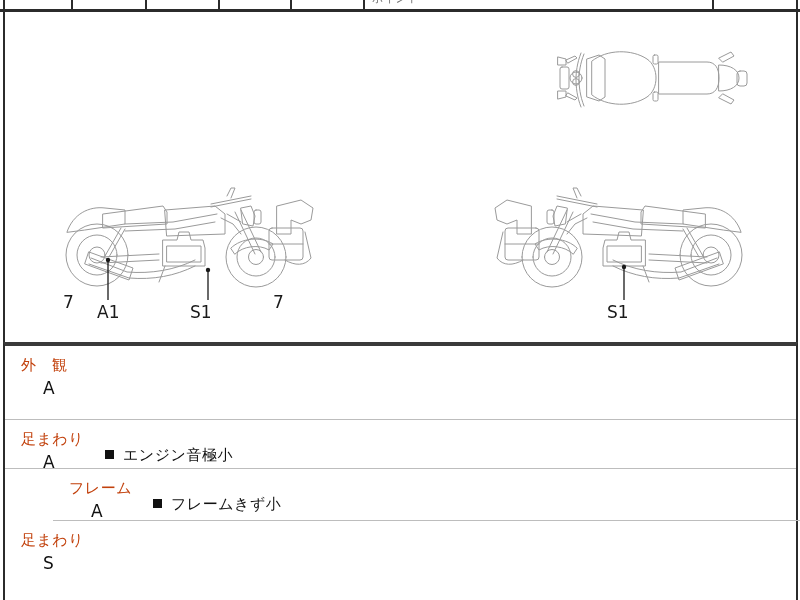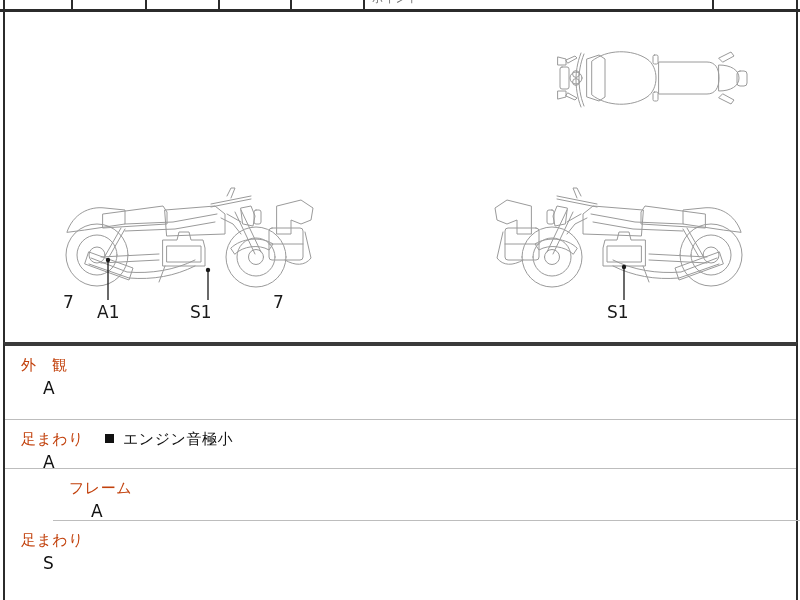--- a/index.html
+++ b/index.html
@@ -113,21 +113,21 @@
   .cond-grade {
     position: absolute;
     left: 38px;
     top: 32px;
     font-size: 17px;
     color: #111;
   }
   .cond-note {
     position: absolute;
     left: 100px;
-    top: 10px;
+    top: 26px;
     font-size: 15px;
     color: #111;
     white-space: nowrap;
     letter-spacing: 0.5px;
   }
   .note-bullet {
     display: inline-block;
     width: 9px;
     height: 9px;
     background: #111;
@@ -325,20 +325,21 @@
 
     <div class="cond-row" style="height:49px;">
       <div class="cond-label">足まわり</div>
       <div class="cond-grade">A</div>
       <div class="cond-note"><span class="note-bullet"></span><span>エンジン音極小</span></div>
     </div>
 
     <div class="cond-row" style="height:52px;margin-left:48px;">
       <div class="cond-label">フレーム</div>
       <div class="cond-grade">A</div>
+      <div class="cond-note"><span class="note-bullet"></span><span>フレームきず小</span></div>
     </div>
 
     <div class="cond-row" style="height:79px;">
       <div class="cond-label">足まわり</div>
       <div class="cond-grade">S</div>
     </div>
 
   </div>
 
 </div>

